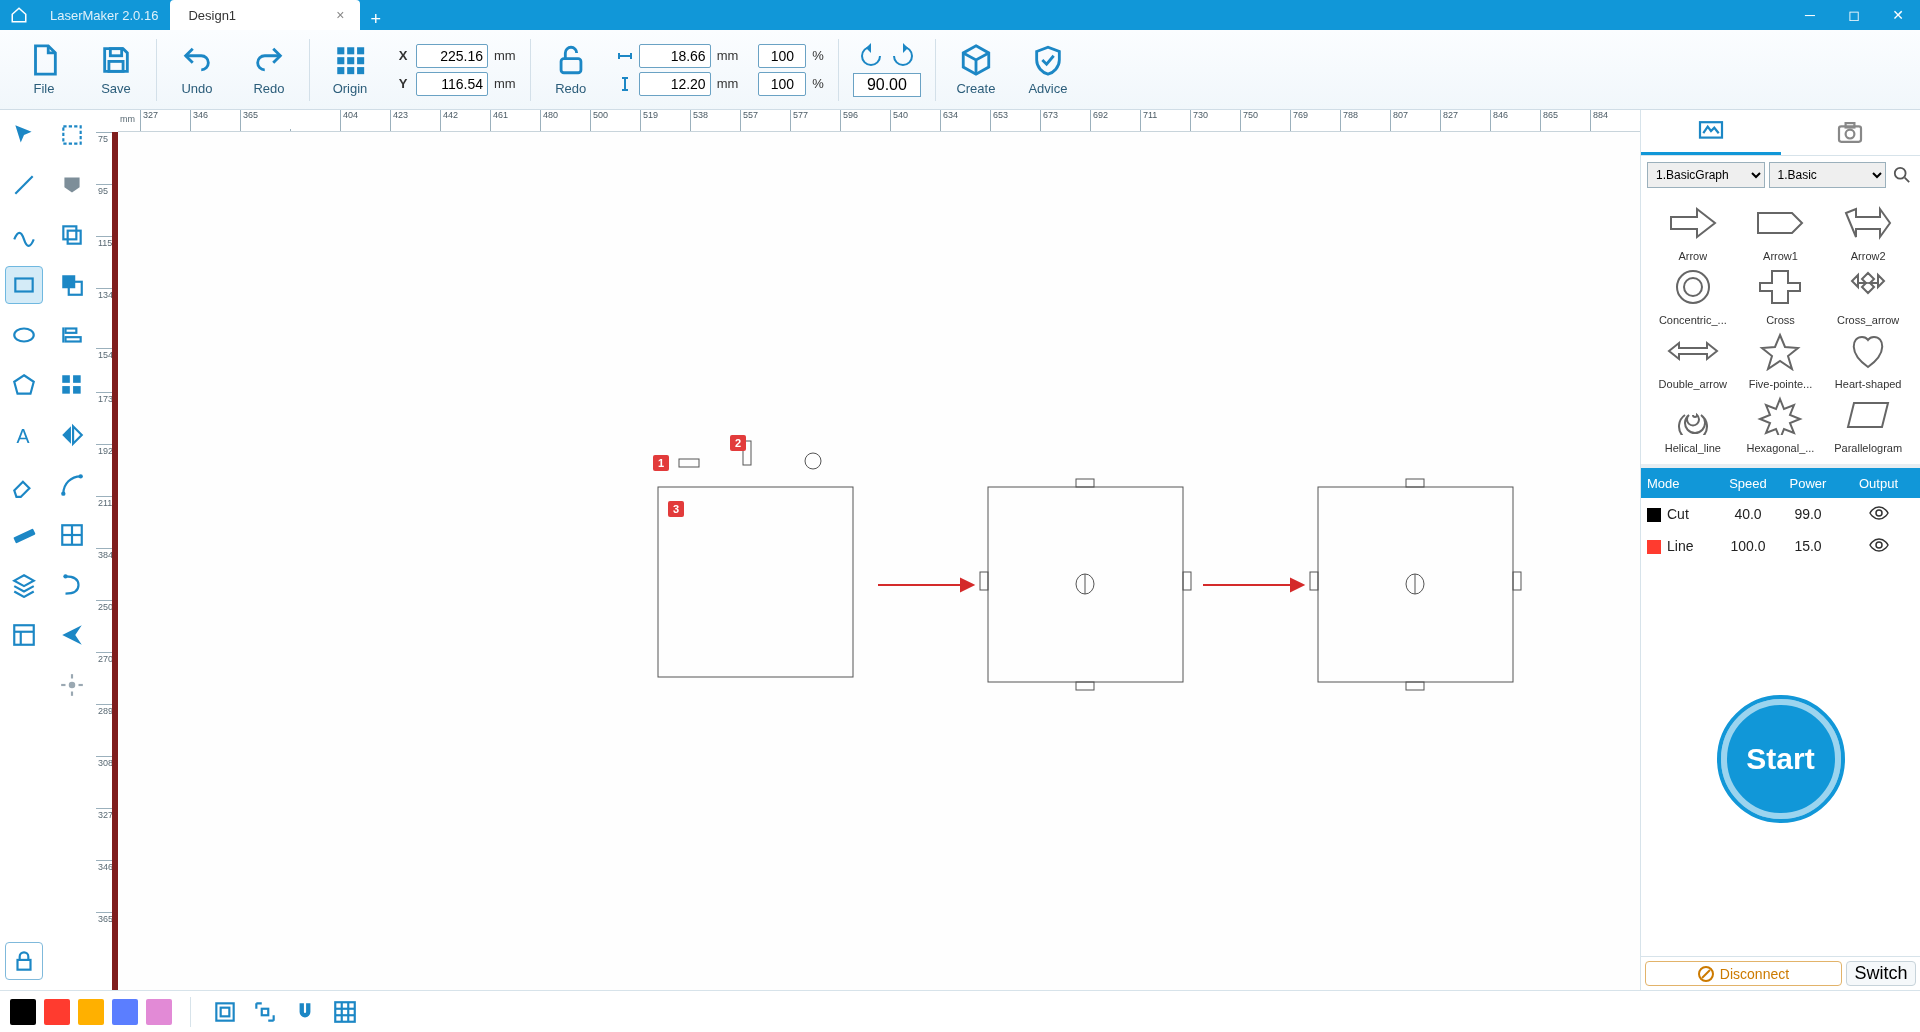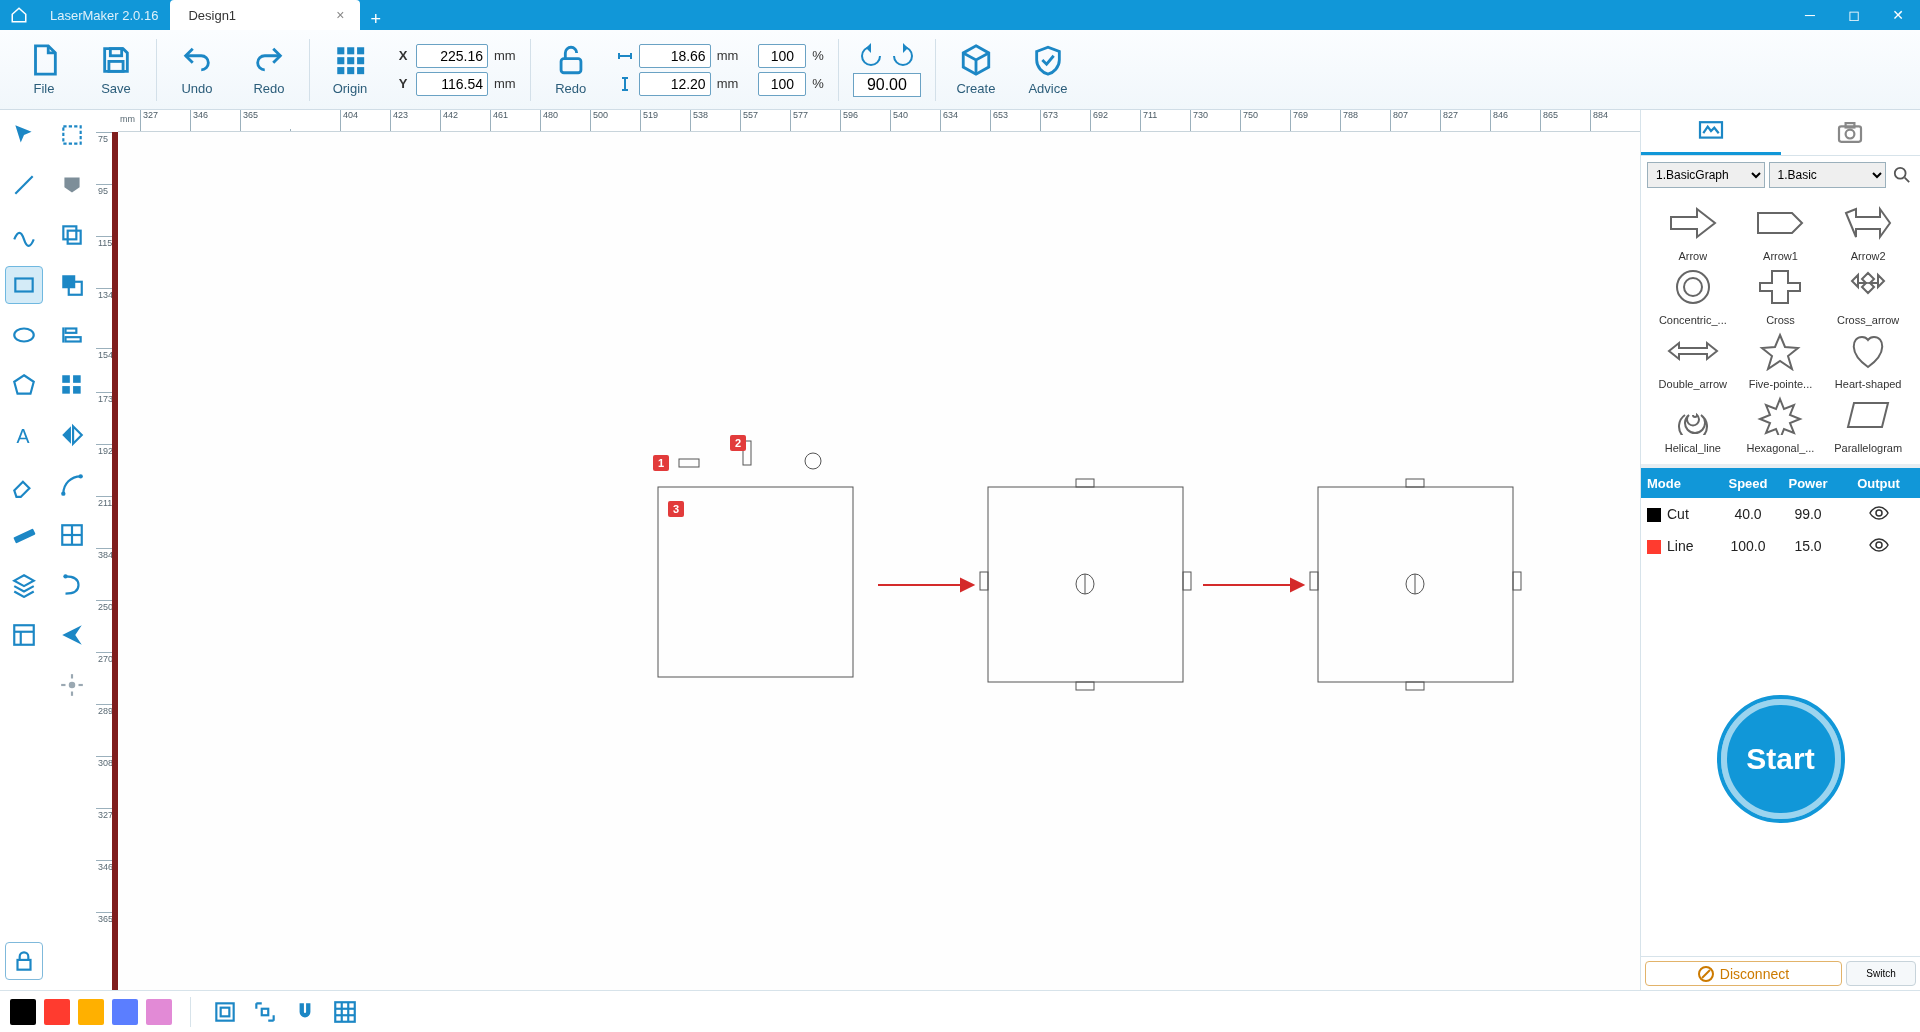--- a/index.html
+++ b/index.html
@@ -109,21 +109,21 @@
 }
 .shape-cell { display:flex; flex-direction:column; align-items:center; font-size:11px; color:#333;}
 .shape-cell .sprev {
   width:66px; height:50px; display:flex; align-items:center; justify-content:center;
 }
 .shape-cell .sprev svg { stroke:#666; fill:none; stroke-width:2;}
 .shape-cell .sname { margin-top:2px; max-width:80px; white-space:nowrap; overflow:hidden; text-overflow:ellipsis;}
 
 .layer-table { border-top:4px solid #e8eef2; margin-top:6px; }
 .layer-table .lh {
-  background:#1197d8; color:#fff; display:flex; font-size:13px; font-weight:bold;
+  background:#1197d8; color:#fff; display:flex; font-size:13px; font-weight:normal;
   height:30px; align-items:center;
 }
 .layer-table .lh div, .layer-table .lr div { padding:0 6px; }
 .c-mode{width:76px;} .c-speed{width:62px; text-align:center;} .c-power{width:58px; text-align:center;} .c-out{flex:1; text-align:center;}
 .layer-table .lr { display:flex; height:32px; align-items:center; font-size:14px; color:#222;}
 .swatch { width:14px; height:14px; display:inline-block; margin-right:6px; vertical-align:middle;}
 
 .start-wrap { flex:1; display:flex; align-items:center; justify-content:center;}
 .start-btn {
   width:120px; height:120px; border-radius:60px; background:#1197d8;
@@ -131,21 +131,21 @@
   color:#fff; font-size:30px; font-weight:bold;
   display:flex; align-items:center; justify-content:center;
 }
 .conn-bar { display:flex; border-top:1px solid #d7e3ea; height:34px;}
 .conn-bar .disc {
   flex:1; border:1px solid #e2b36a; border-radius:4px; margin:4px;
   display:flex; align-items:center; justify-content:center; gap:6px;
   color:#cc7a00; font-size:14px;
 }
 .conn-bar .switch { width:70px; display:flex; align-items:center; justify-content:center;
-  border:1px solid #c7d3da; border-radius:4px; margin:4px 4px 4px 0; font-size:10px; background:#f5f8fa;}
+  border:1px solid #c7d3da; border-radius:4px; margin:4px 4px 4px 0; font-size:18px; background:#f5f8fa;}
 
 
 .bottombar {
   height:42px; background:#fff; border-top:1px solid #d7e3ea;
   display:flex; align-items:center; padding:0 10px; gap:8px;
 }
 .bottombar .csw { width:26px; height:26px; border-radius:2px;}
 .bottombar .bsep { width:1px; height:30px; background:#d7e3ea; margin:0 10px;}
 .bottombar .bicon { width:32px; height:32px; display:flex; align-items:center; justify-content:center;}
 

